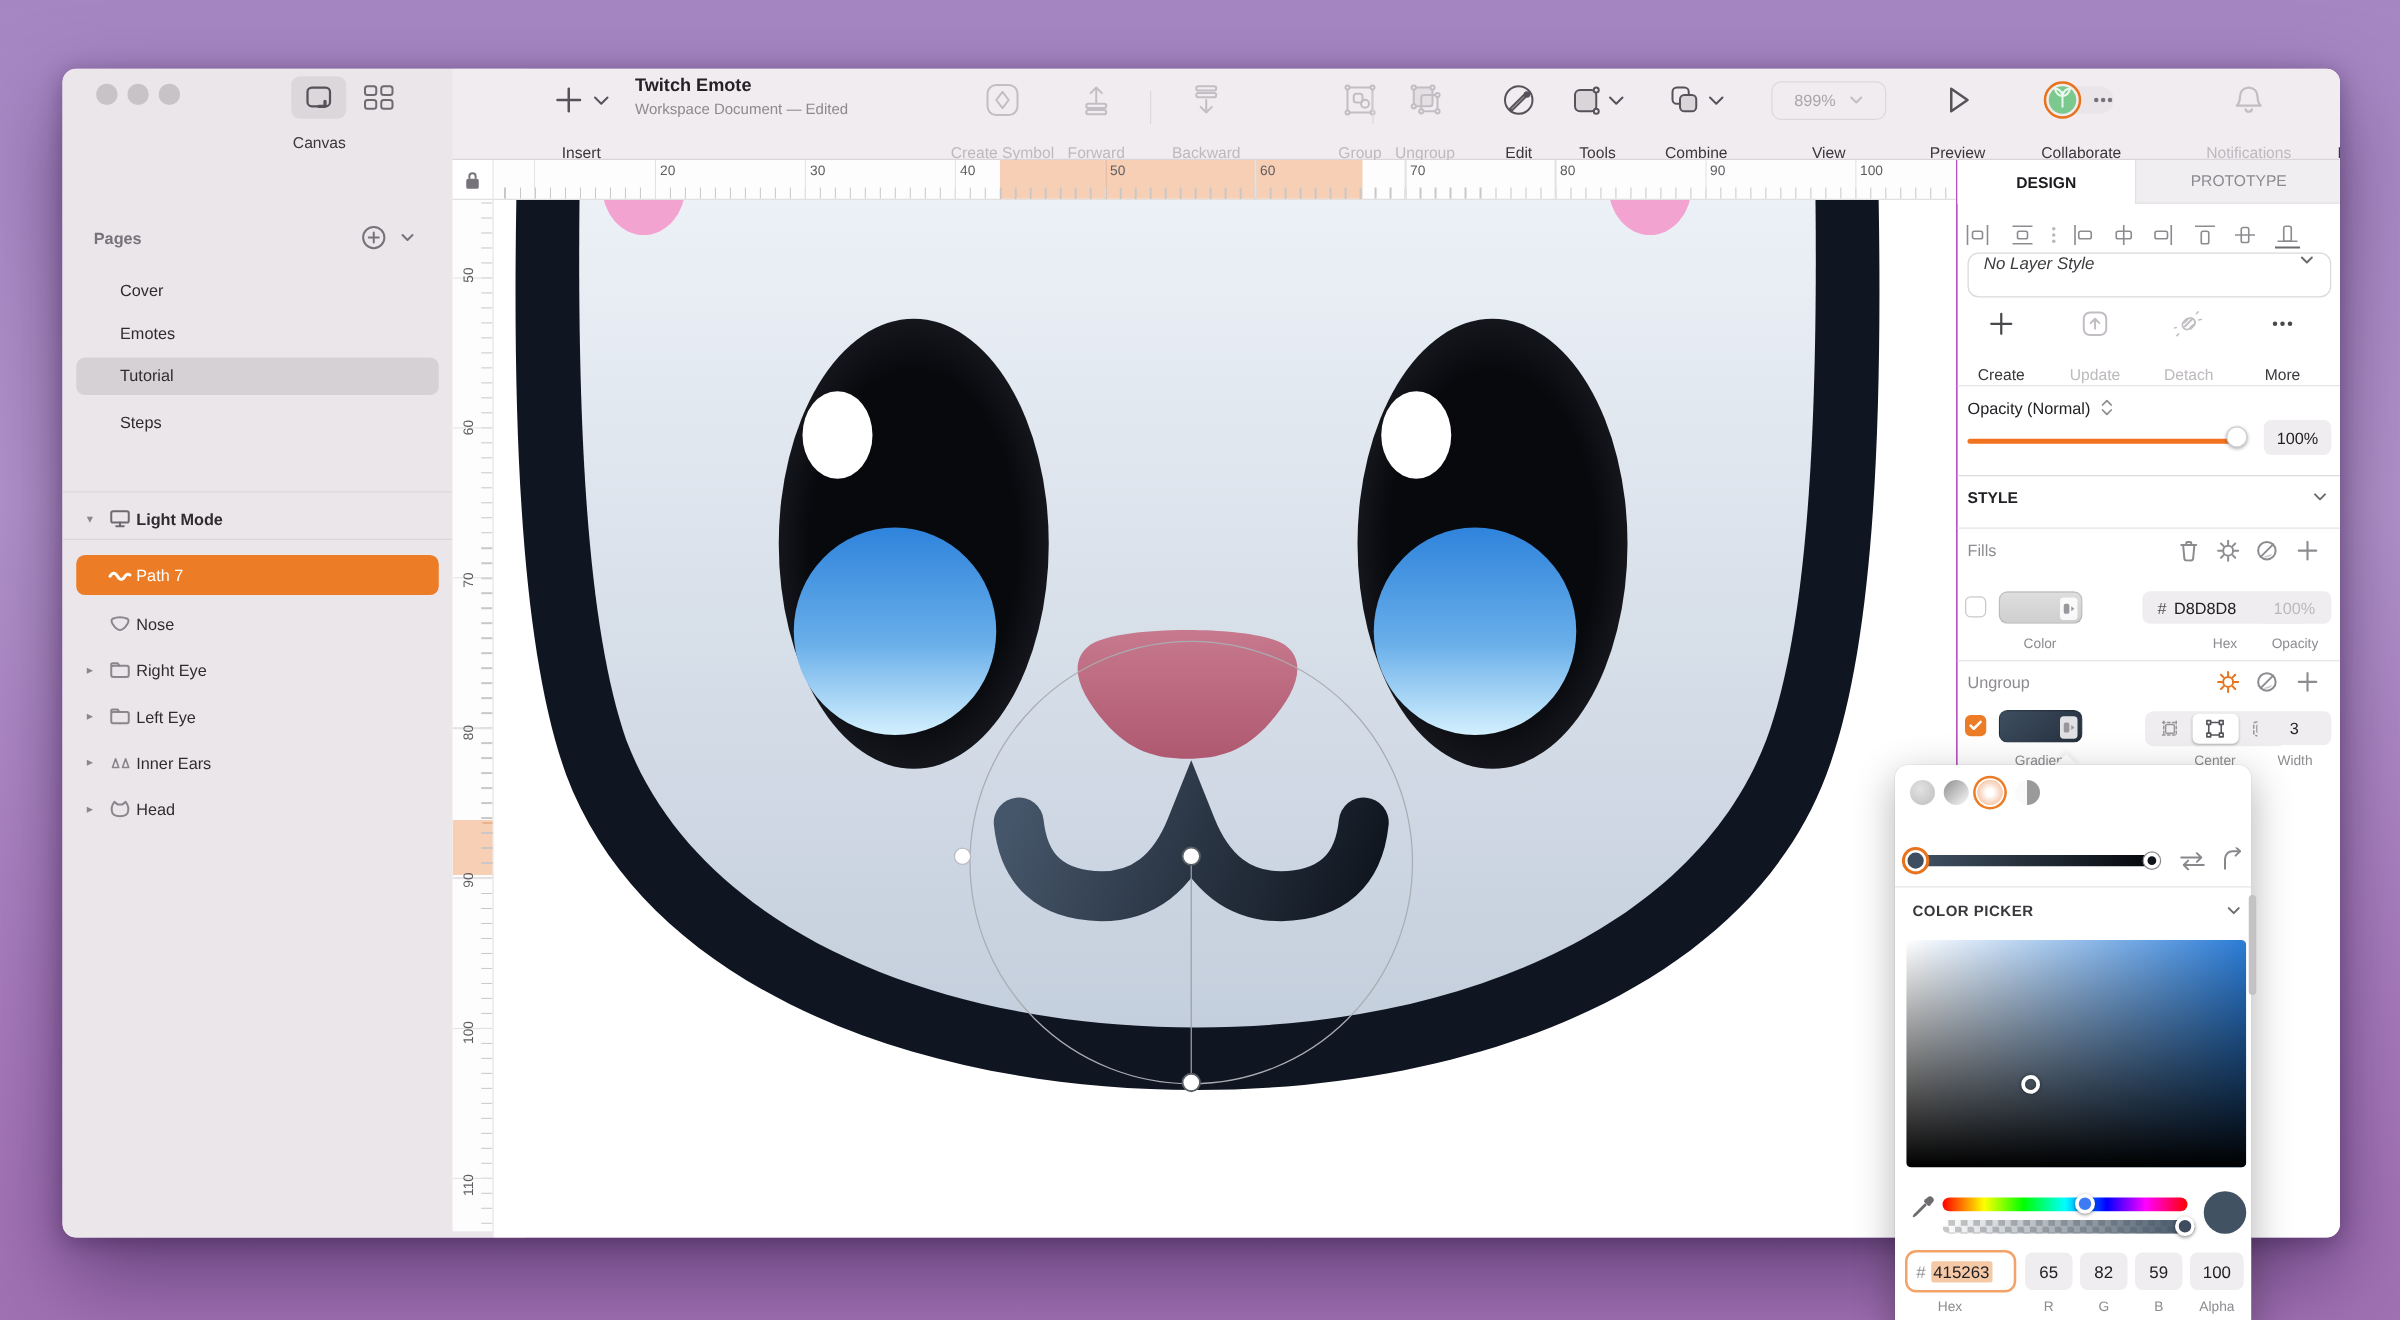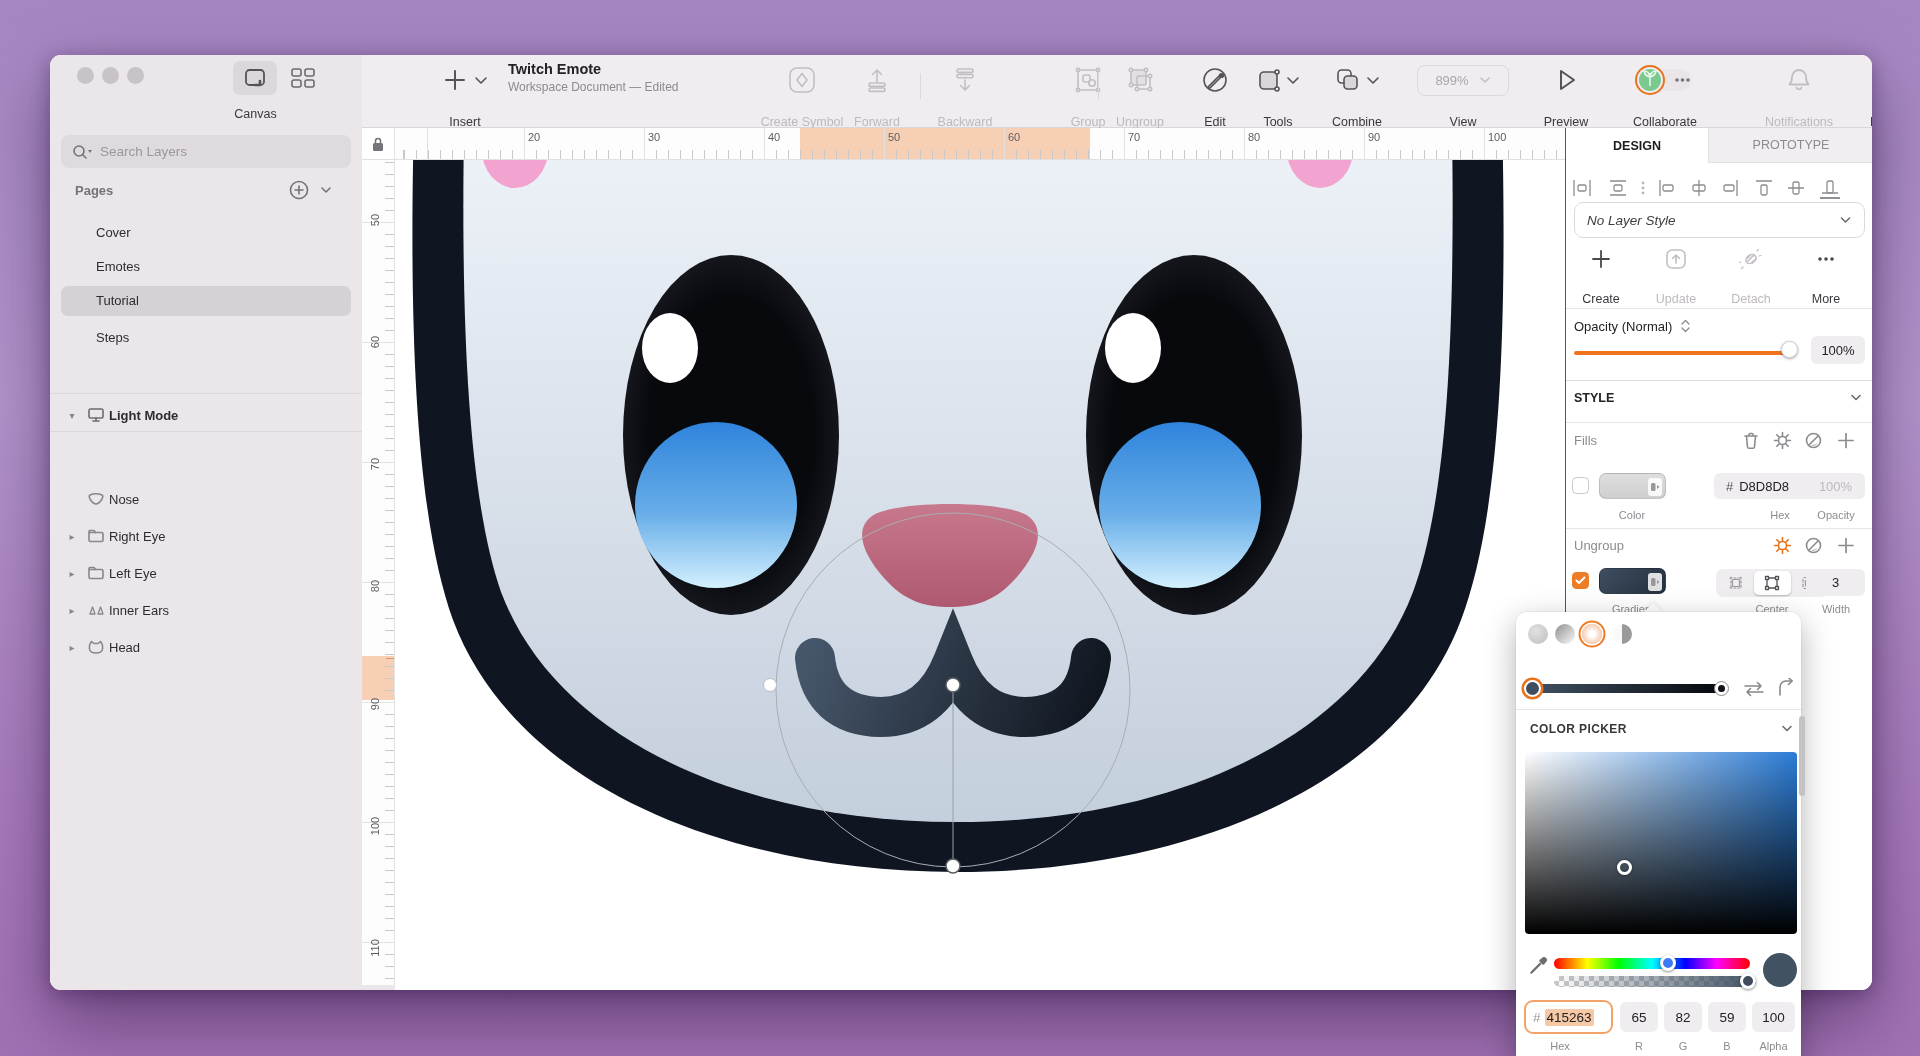--- a/index.html
+++ b/index.html
@@ -146,30 +146,20 @@
               <g class="ic">
         <rect x="4" y="4" width="9" height="7" rx="2"></rect>
                 <rect x="17" y="4" width="9" height="7" rx="2"></rect>
         <rect x="4" y="15" width="9" height="7" rx="2"></rect>
                 <rect x="17" y="15" width="9" height="7" rx="2"></rect>
               </g>
       </svg>
     </div>
     <div id="canvas-label" class="abs">Canvas</div>
 
-    <div id="search-field" class="abs">
-      <svg width="22" height="18" viewBox="0 0 22 18">
-        <g class="ic" style="stroke:#76727A">
-                <circle cx="8" cy="8" r="5"></circle>
-                <path d="M 11.5 11.5 L 15 15"></path>
-              </g>
-        <path d="M 17 7 l 4 0 l -2 3 z" fill="#76727A"></path>
-      </svg>
-      <input placeholder="Search Layers" style="">
-    </div>
 
     <div class="side-sec abs" style="left:25px;top:128px">Pages</div>
     <div class="abs" style="left:238px;top:124px">
       <svg width="22" height="22" viewBox="0 0 22 22">
               <g class="ic" style="stroke:#76727A">
                 <circle cx="11" cy="11" r="8.5"></circle>
                 <path d="M 11 7 v 8 M 7 11 h 8"></path>
               </g>
             </svg>
     </div>
@@ -192,20 +182,29 @@
                 <g class="ic">
                   <rect x="2" y="2" width="14" height="9" rx="1.5"></rect>
                   <path d="M 6 14 h 6 M 9 11 v 3"></path>
                 </g>
               </svg>
       </span>
       <span>Light Mode</span>
     </div>
     <div class="hr-line abs" style="top:376px"></div>
 
+    <div class="layer-row sel abs" style="top:389px">
+      <span class="chev"></span>
+      <span class="lic">
+        <svg width="20" height="12" viewBox="0 0 20 12">
+                <path d="M 2 7 q 3 -5 6 0 q 3 5 6 0 q 1.5 -2.5 4 -1" stroke="#fff" fill="none" stroke-width="2.4" stroke-linecap="round"></path>
+              </svg>
+      </span>
+      <span>Path 7</span>
+    </div>
     <div class="layer-row abs" style="top:428px">
       <span class="chev"></span>
       <span class="lic">
         <svg width="18" height="14" viewBox="0 0 18 14">
                 <path class="ic" style="stroke:#8A868C" d="M 3 3 Q 9 0.5 15 3 Q 16.5 4 15 7 Q 12 12 9 12 Q 6 12 3 7 Q 1.5 4 3 3 Z"></path>
               </svg>
       </span>
       <span>Nose</span>
     </div>
     <div class="layer-row abs" style="top:465px">
@@ -564,21 +563,21 @@
                 <rect x="223" y="6" width="6" height="12" rx="1.5"></rect>
               </g>
         <g>
                 <path d="M 252 17 h 16"></path>
                 <rect x="257" y="5" width="6" height="12" rx="1.5"></rect>
                 <path d="M 250 22 h 20" stroke="#6E6B70" stroke-width="1.6"></path>
               </g>
       </g>
     </svg>
 
-    <div class="abs" style="left:8px;top:74px;width:291px;height:36px;border:1px solid #DCD9DC;border-radius:9px;display:flex;align-items:center;padding:0 12px;justify-content:space-between">
+    <div class="abs" style="left:8px;top:74px;width:291px;height:36px;border:1px solid #DCD9DC;border-radius:9px;display:flex;align-items:flex-start;padding:0 12px;justify-content:space-between">
       <span style="font-size:13.5px;font-style:italic;color:#3E3C40">No Layer Style</span>
       <svg width="13" height="10" viewBox="0 0 13 10">
               <path class="ic" d="M 2.5 3 l 4 4 l 4 -4"></path>
             </svg>
     </div>
 
     <div class="act" style="left:5px;top:120px">
       <svg width="22" height="22" viewBox="0 0 22 22">
               <path class="ic" style="stroke:#4A484C;stroke-width:1.8" d="M 11 3 v 16 M 3 11 h 16"></path>
             </svg>

